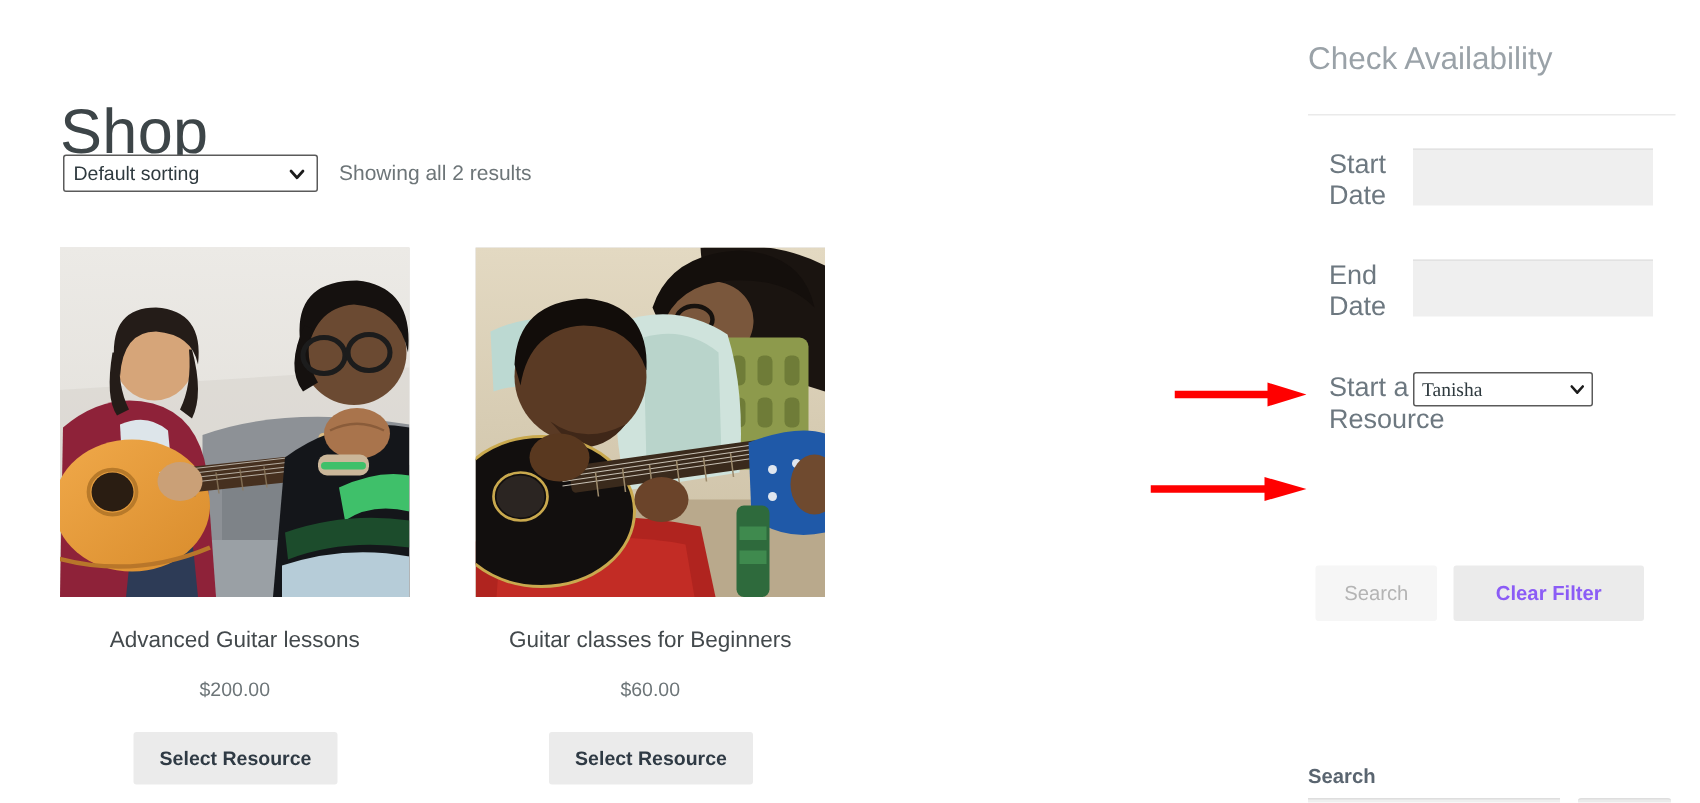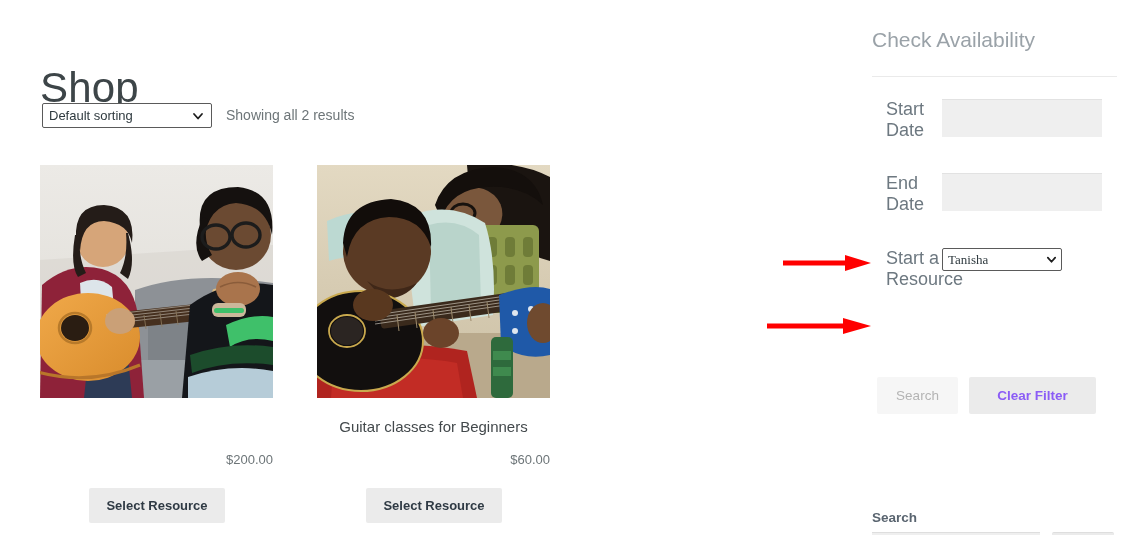--- a/index.html
+++ b/index.html
@@ -111,21 +111,20 @@
     color: #43494c;
     line-height: 1.2;
   }
   .product-price {
     position: absolute;
     top: 287px;
     left: 0;
     width: 233px;
     font-size: 13px;
     color: #6d7578;
-    text-align: right;
   }
   .product-btn {
     position: absolute;
     top: 323px;
     left: 49px;
     width: 136px;
     height: 35px;
     background: #ebebeb;
     border: none;
     border-radius: 2px;
@@ -384,20 +383,21 @@
             <path d="M150 190 Q190 176 233 182 L233 200 Q188 194 152 208 Z" fill="#1c4c2c"></path>
 
             <ellipse cx="198" cy="124" rx="22" ry="17" fill="#a9744c"></ellipse>
             <path d="M180 122 q18 -9 36 0" stroke="#8a5c3a" stroke-width="1.6" fill="none"></path>
             <rect x="172" y="138" width="34" height="14" rx="6" fill="#cbb79a"></rect>
             <rect x="174" y="143" width="30" height="5" rx="2.5" fill="#3fc06a"></rect>
 
             <path d="M148 212 Q190 198 233 206 L233 233 L148 233 Z" fill="#b6ccd8"></path>
           </svg>
         </div>
+        <div class="product-title">Advanced Guitar lessons</div>
         <div class="product-price">$200.00</div>
         <button class="product-btn">Select Resource</button>
       </div>
 
       <div class="product product-1">
         <div class="product-thumb">
           <svg viewBox="0 0 233 233" width="233" height="233" preserveAspectRatio="xMidYMid slice">
             <defs>
               <linearGradient id="wall2" x1="0" y1="0" x2="0" y2="1">
                 <stop offset="0%" stop-color="#e3d9c2"></stop>

